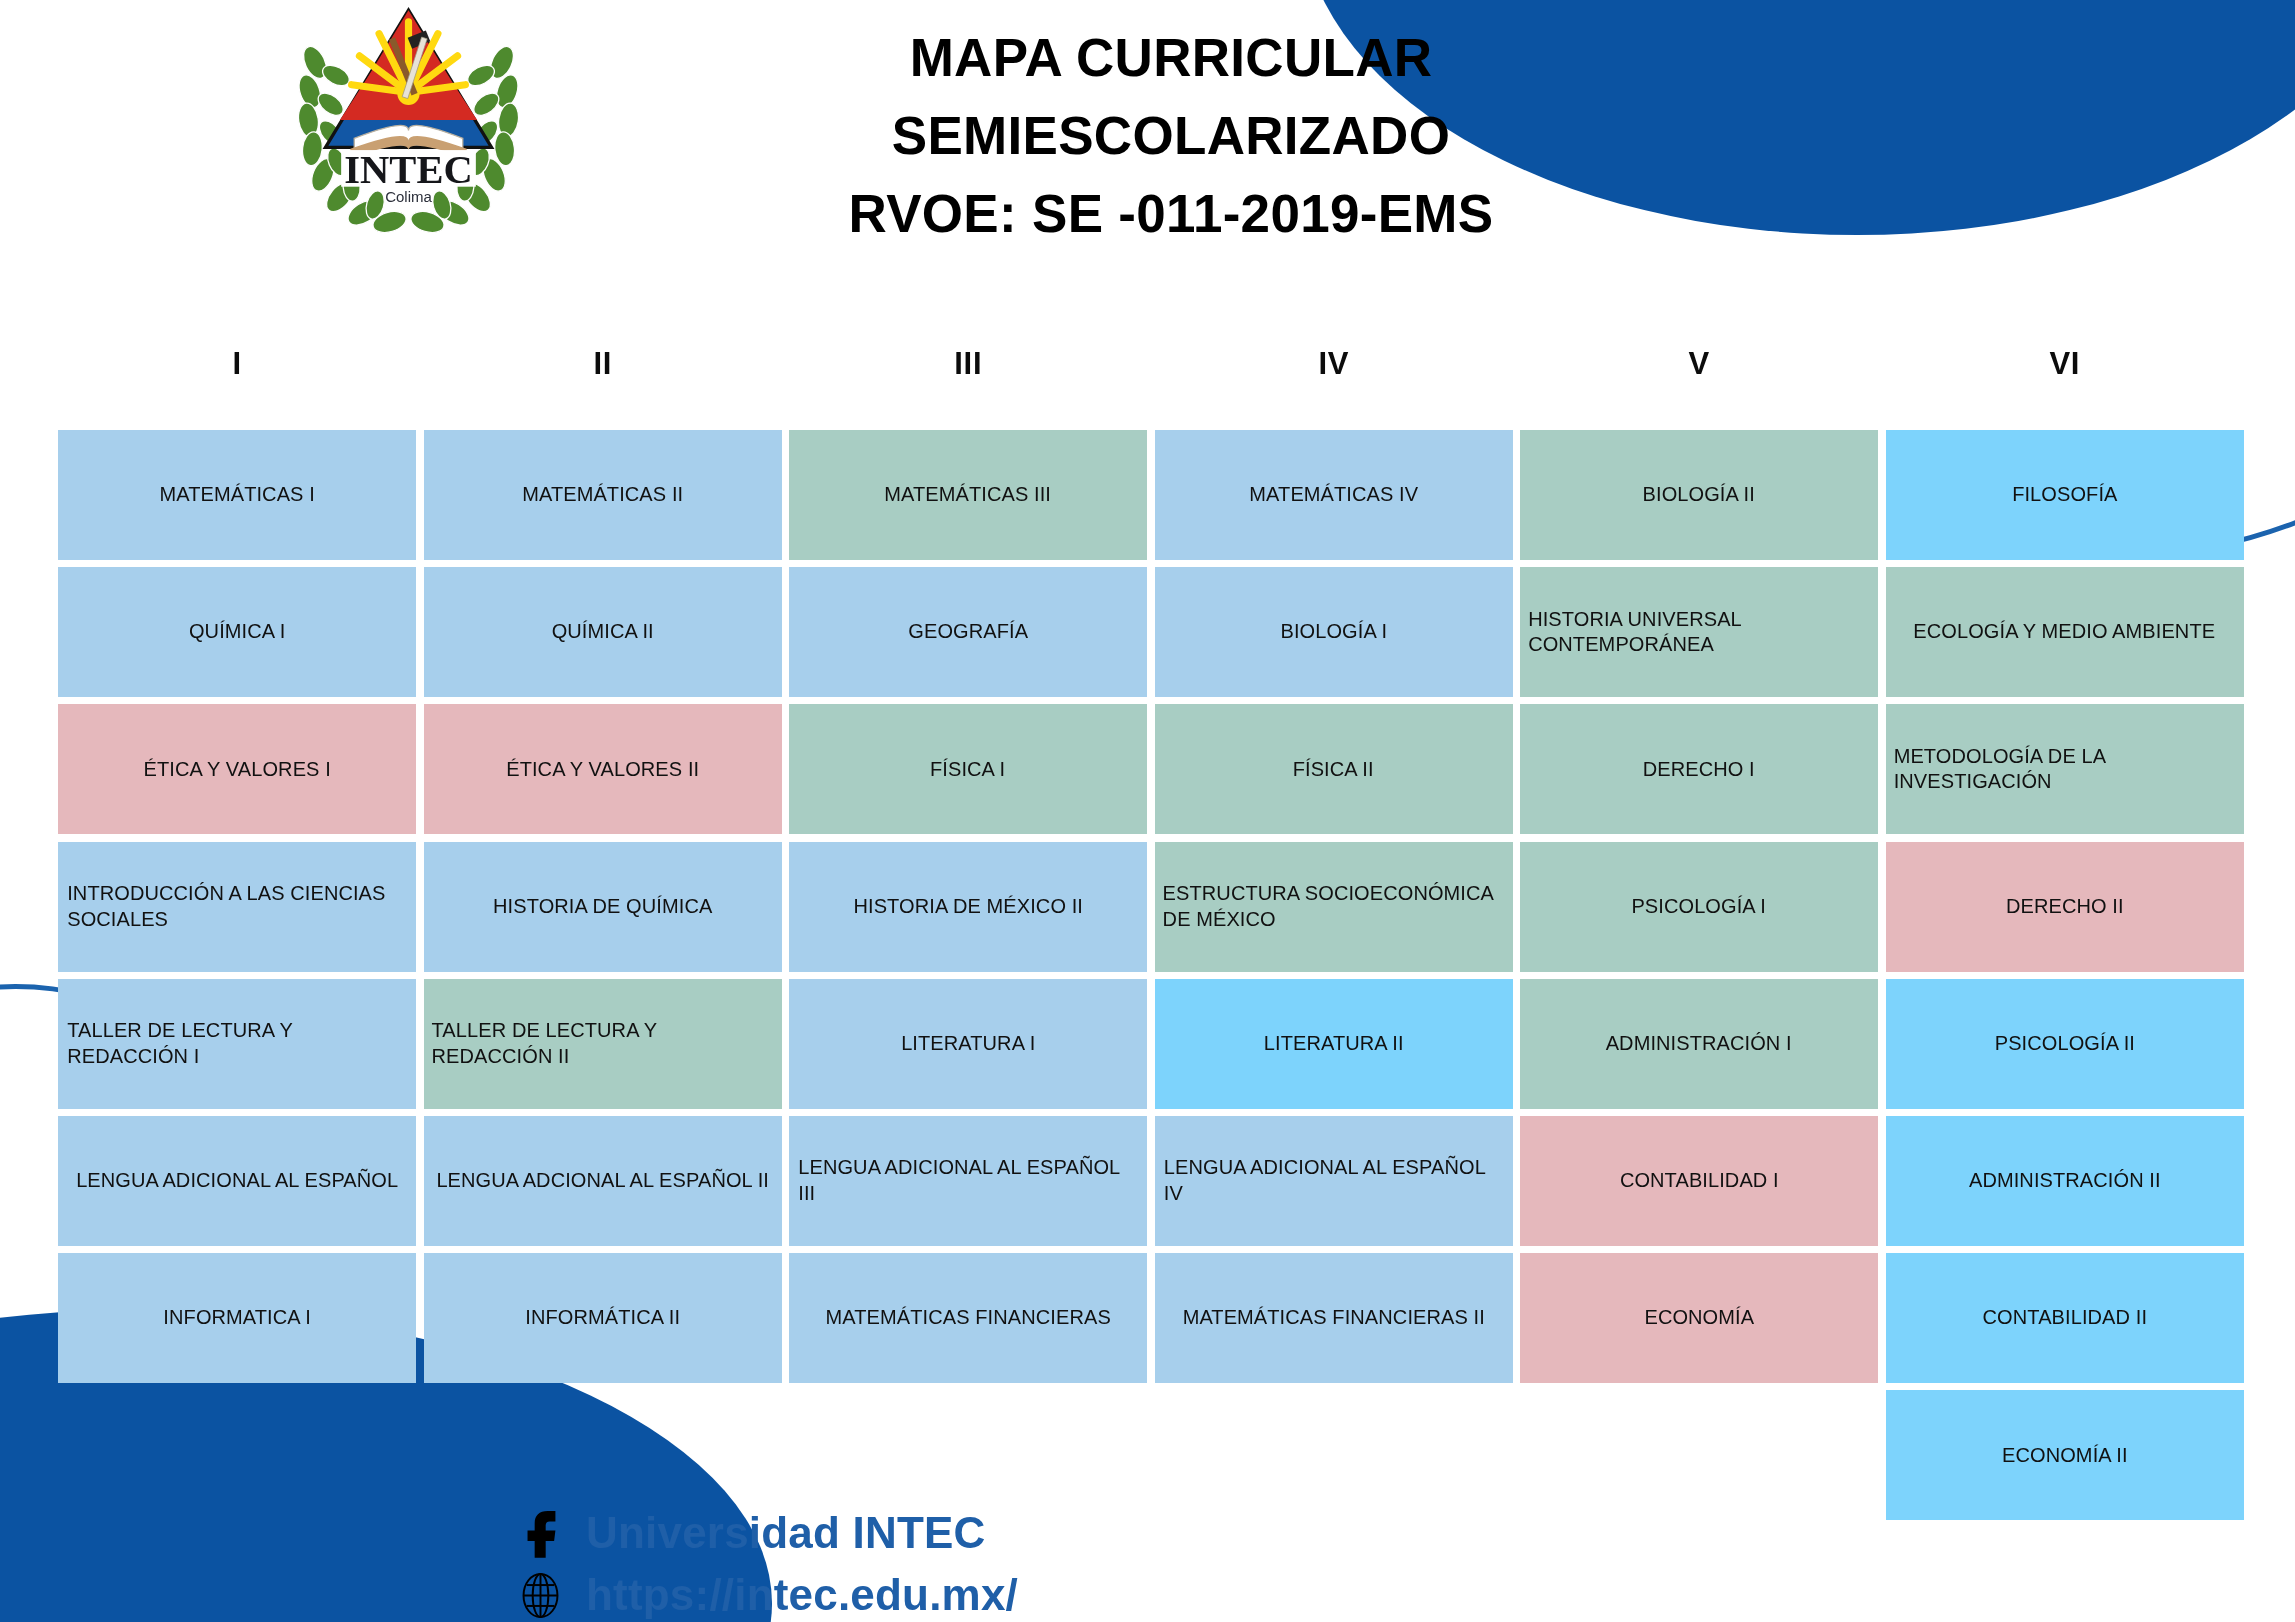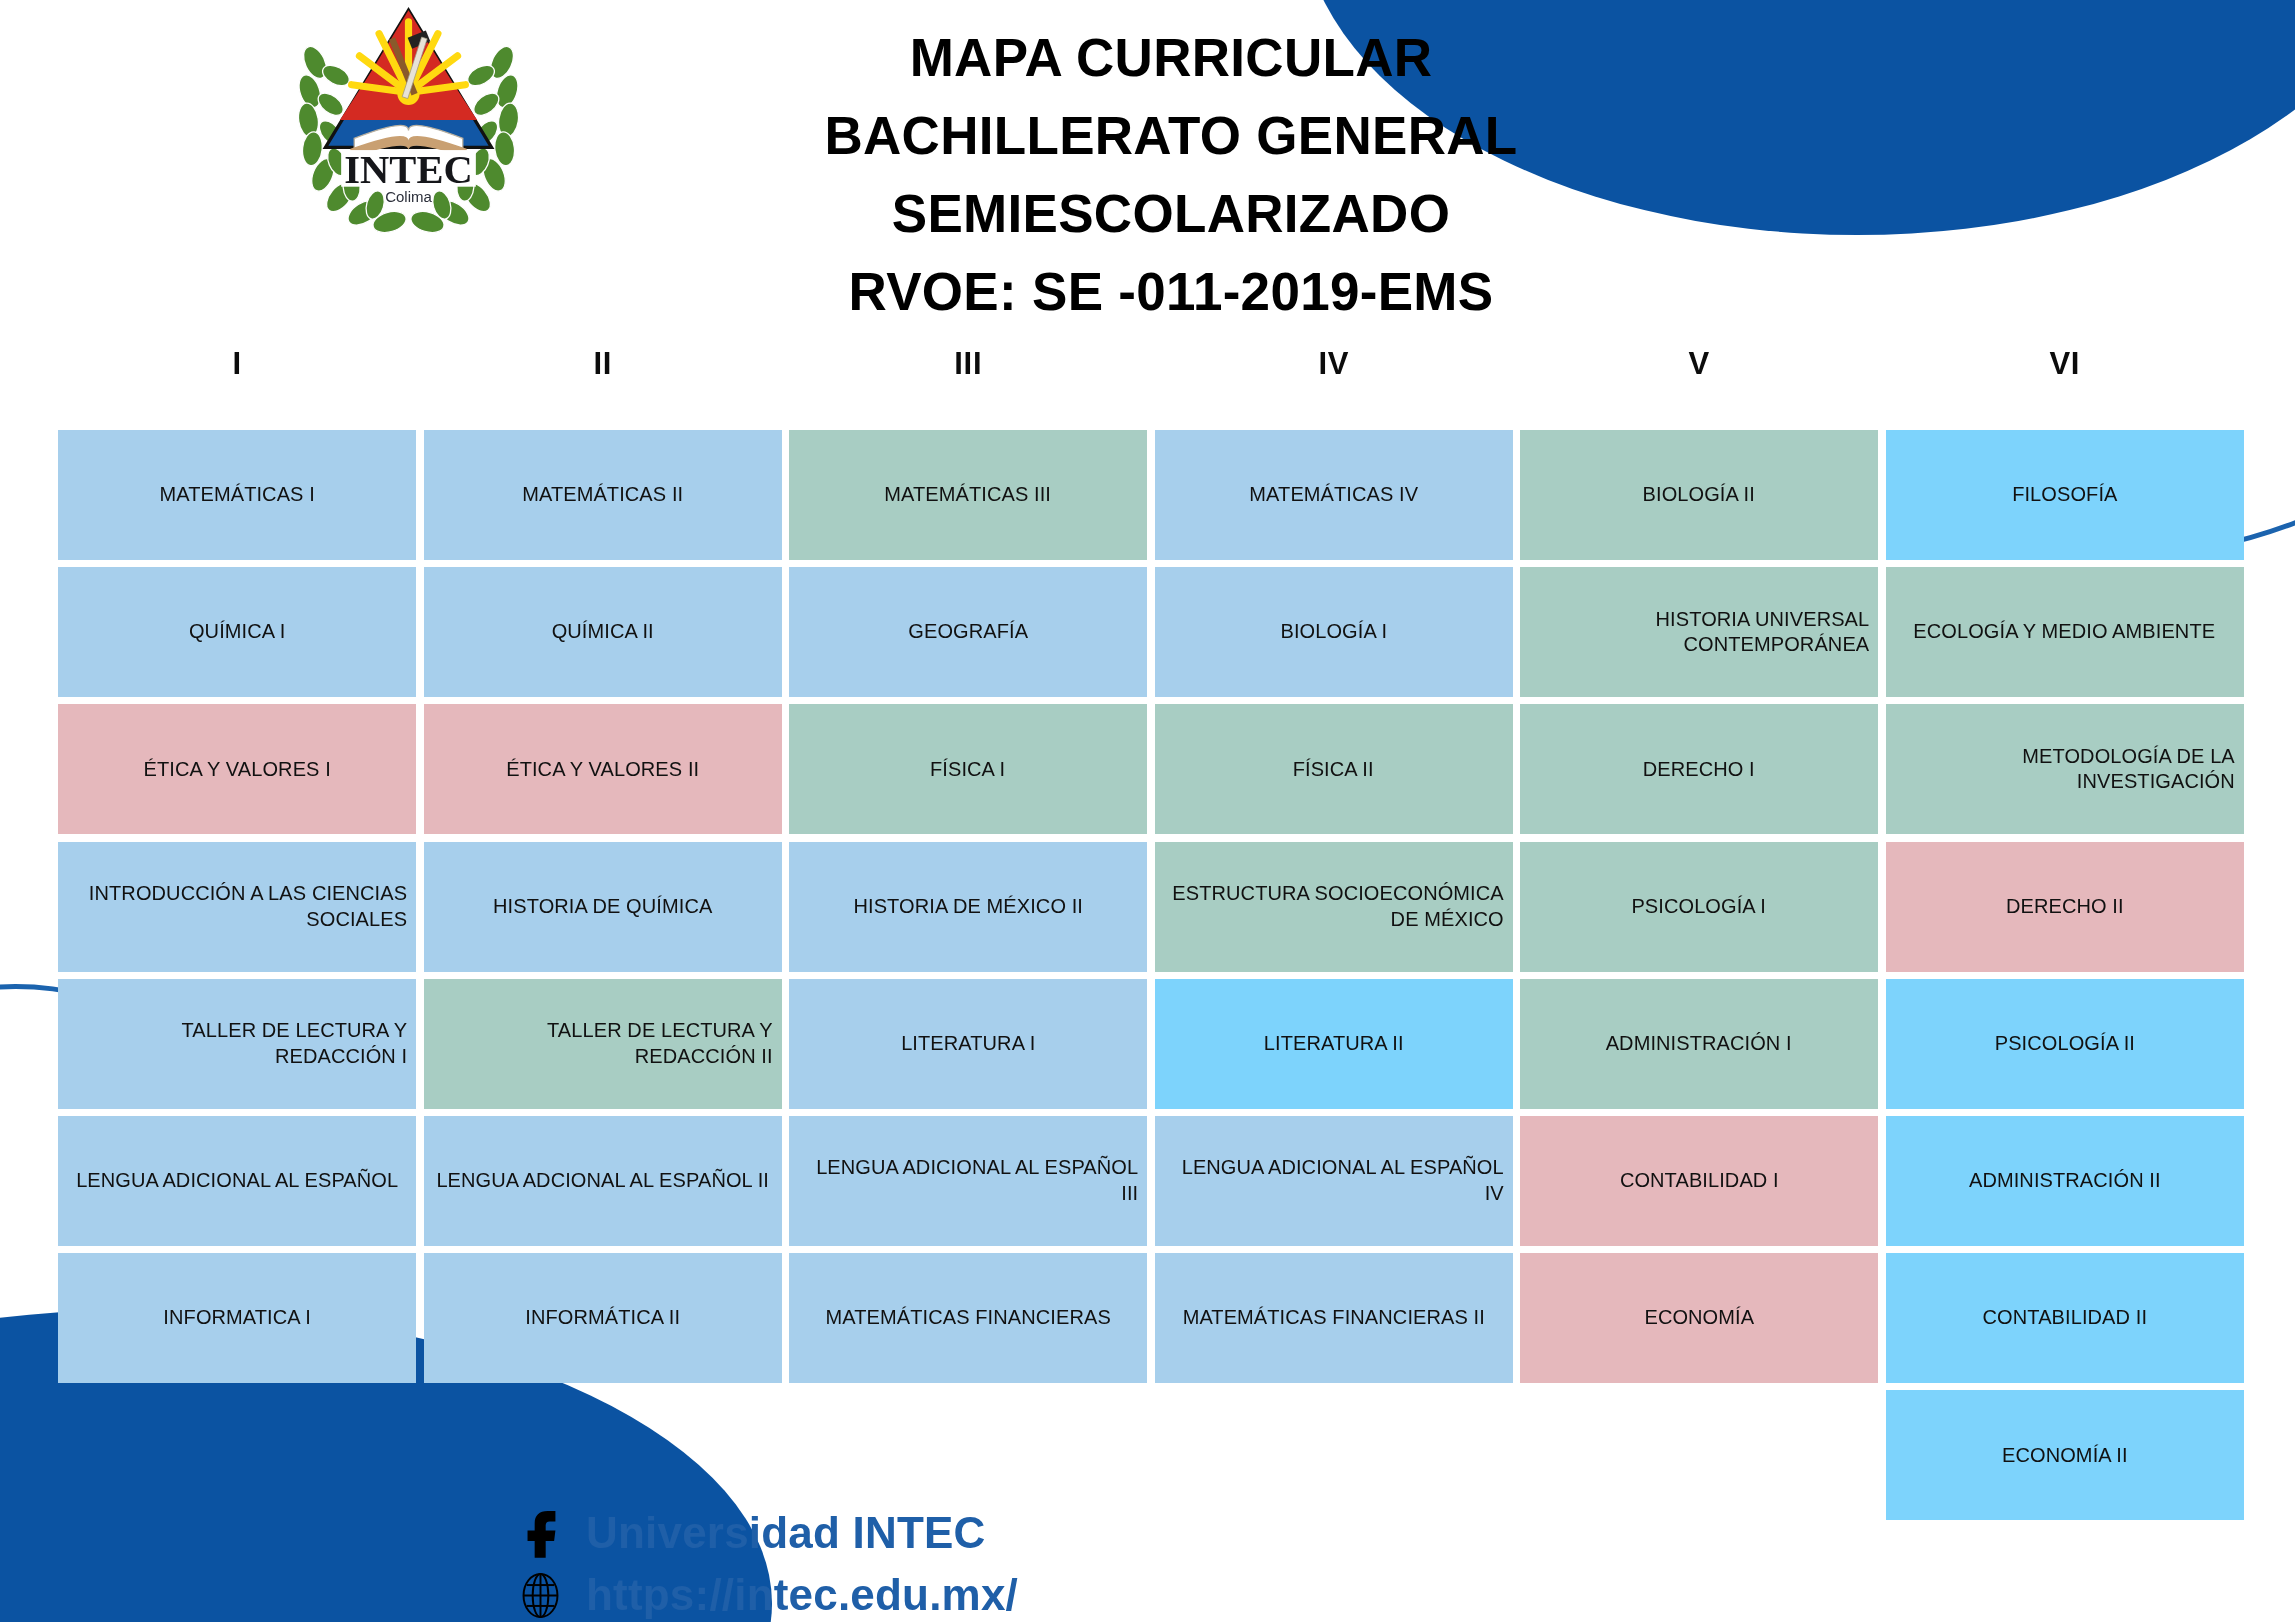--- a/index.html
+++ b/index.html
@@ -44,21 +44,21 @@
   .col-head{
     display:flex;align-items:center;justify-content:center;
     font-size:31px;font-weight:bold;color:#0c0c0c;letter-spacing:0.7px;
   }
 
   
   #grid{position:absolute;left:58px;top:430px;width:2186px;
      display:grid;grid-template-columns:repeat(6,1fr);
      grid-auto-rows:130px;column-gap:7.2px;row-gap:7.2px;}
   .cell{
-    display:flex;align-items:center;justify-content:center;text-align:right;
+    display:flex;align-items:center;justify-content:center;text-align:left;
     font-size:20px;color:#111111;letter-spacing:0.1px;line-height:1.28;
     padding:3.9px 9.2px;box-sizing:border-box;
   }
   .cell.empty{background:transparent;}
   .c-blue  {background:#A7CFEC;}
   .c-green {background:#A8CDC3;padding-left:8px;}
   .c-pink  {background:#E5B8BC;}
   .c-yellow{background:#7dd3fc;}
 
   
@@ -144,21 +144,20 @@
         <path d="M106 224 Q195 192 195 212 Q195 192 284 224 L284 238 Q195 208 195 226 Q195 208 106 238 Z" fill="#C9A072"></path>
 
         <rect x="92" y="226" width="206" height="56" fill="#ffffff"></rect>
         <text x="195" y="276" text-anchor="middle" font-family="'Liberation Serif', serif" font-size="62" font-weight="bold" fill="#15161A">INTEC</text>
         <text x="195" y="306" text-anchor="middle" font-family="'Liberation Sans', sans-serif" font-size="23" fill="#2b2f3a">Colima</text>
       </svg>
     </div>
 
     <div id="title-block">
       <div class="title-line">MAPA CURRICULAR</div>
-      <div class="title-line">BACHILLERATO GENERAL</div>
       <div class="title-line">SEMIESCOLARIZADO</div>
       <div class="title-line">RVOE: SE -011-2019-EMS</div>
     </div>
   </div>
 
   <div id="col-headers">
     <div class="col-head">I</div>
     <div class="col-head">II</div>
     <div class="col-head">III</div>
     <div class="col-head">IV</div>

